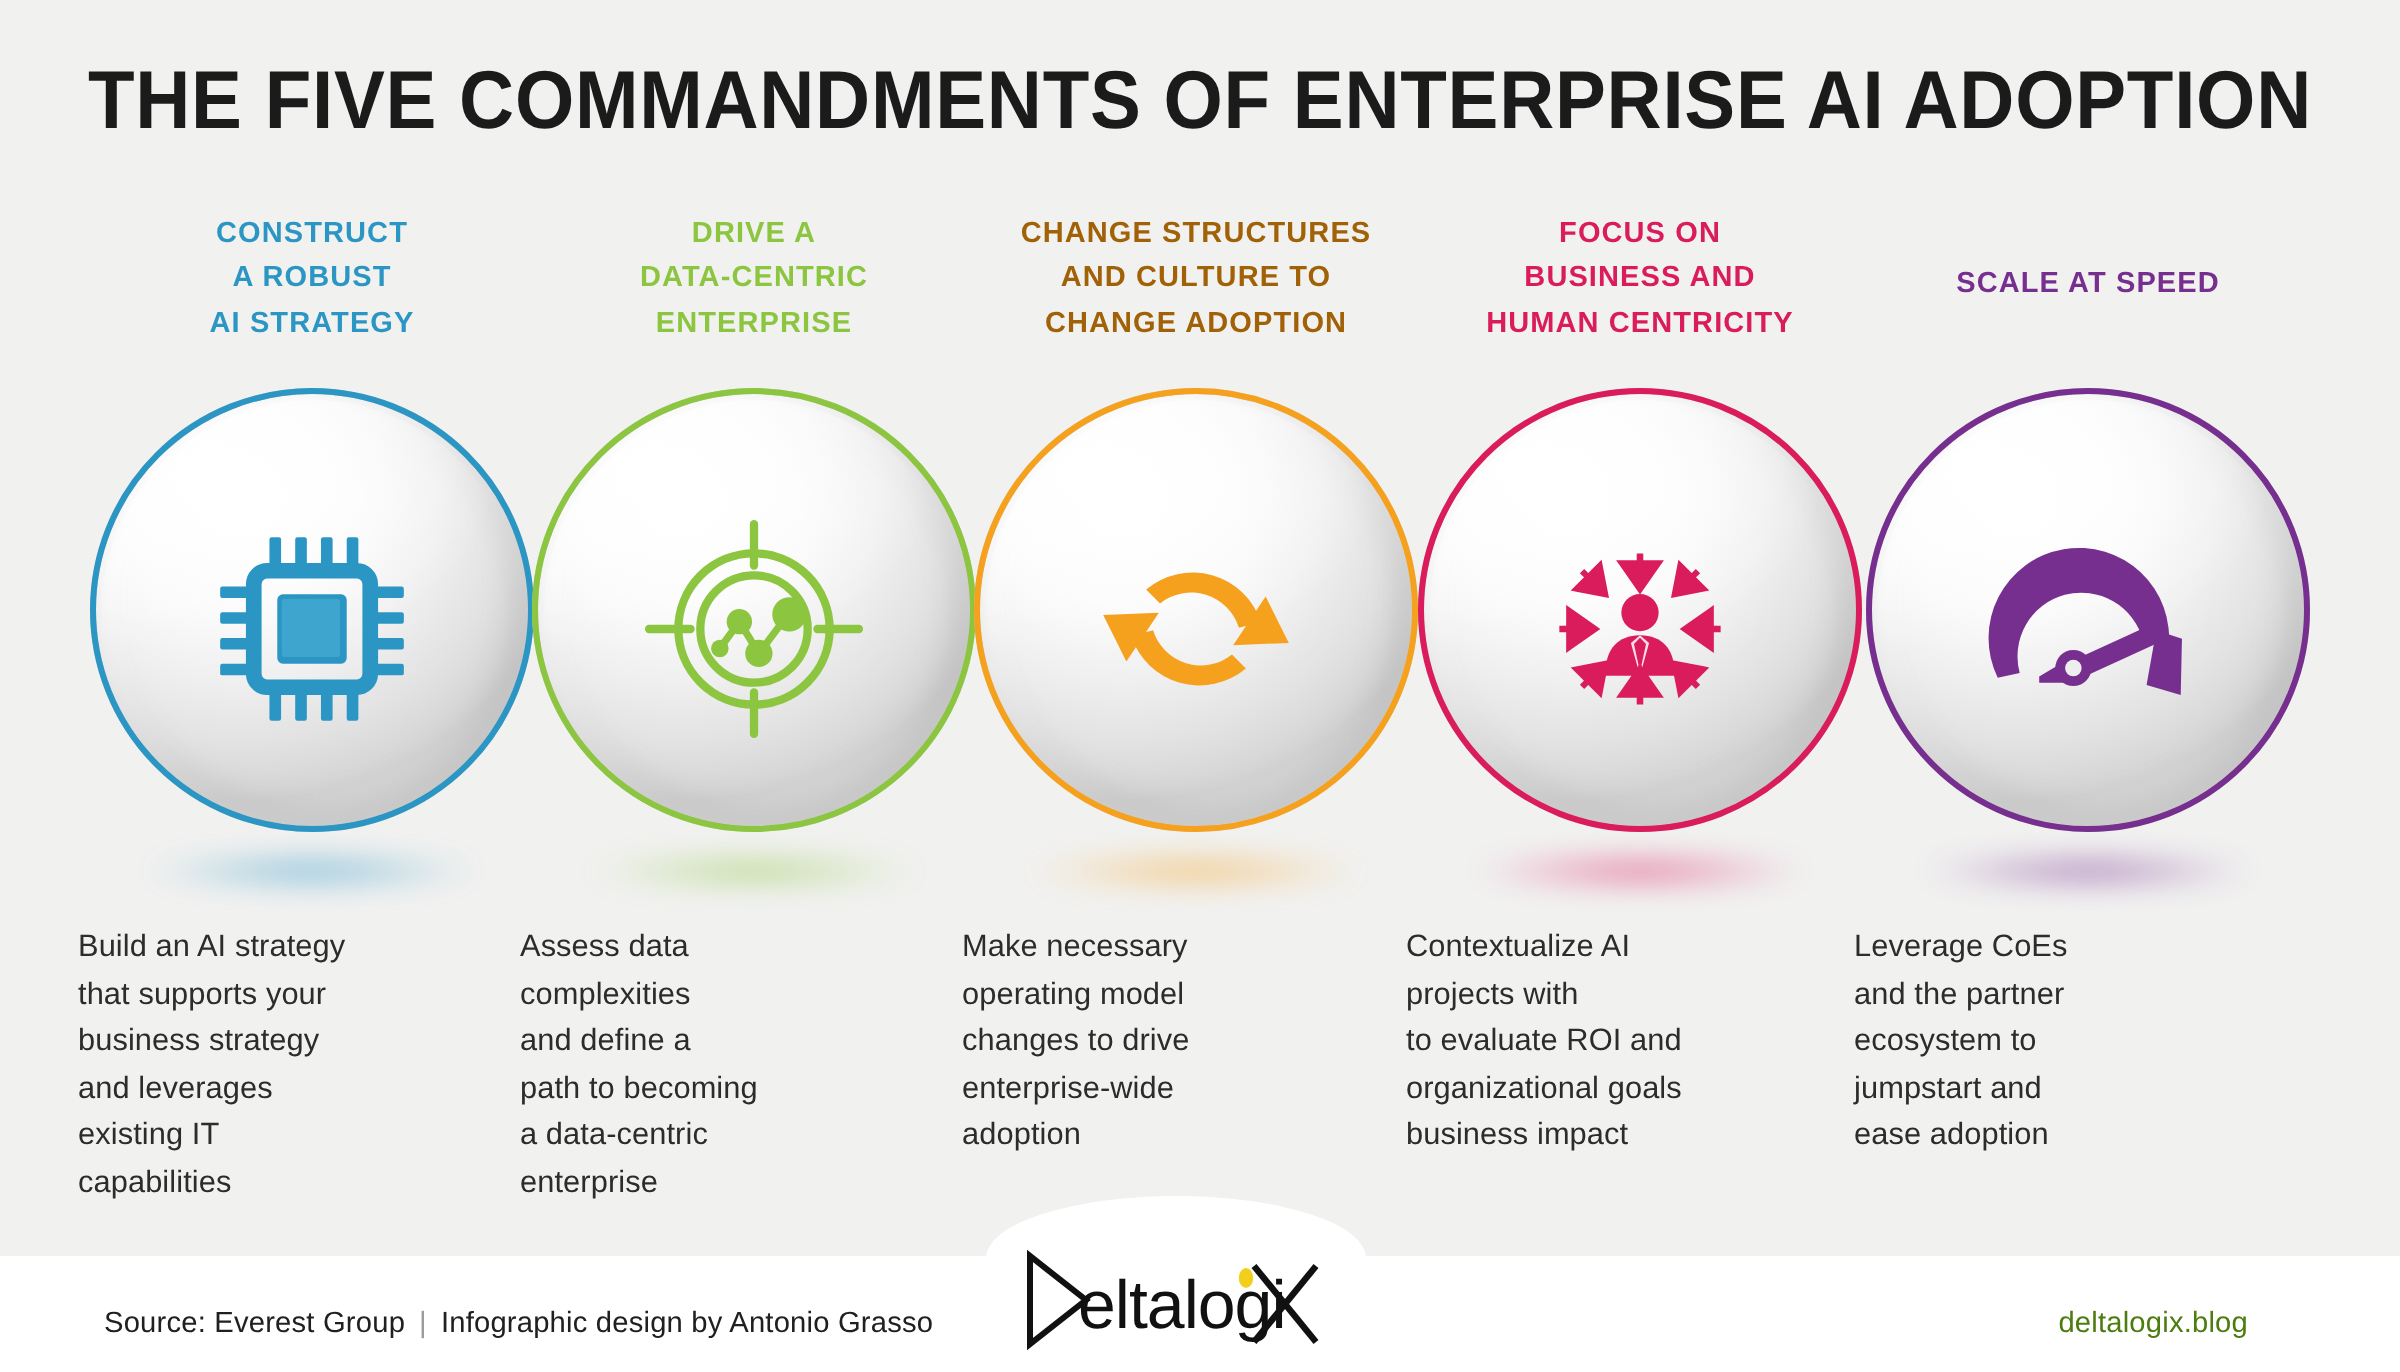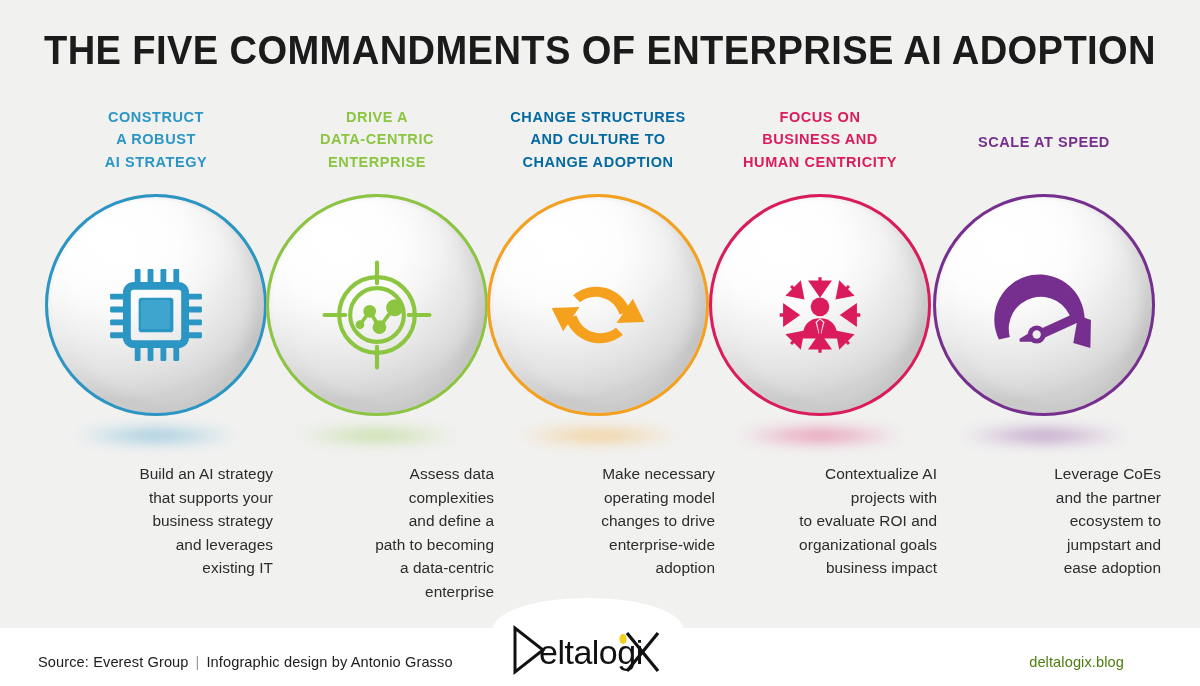--- a/index.html
+++ b/index.html
@@ -62,39 +62,39 @@
     position:absolute; left:50%; top:0; transform:translateX(-50%);
     width:222px; height:222px; border-radius:50%;
     border:3.2px solid currentColor;
     background:transparent;
   }
   .icon { position:absolute; left:50%; top:50%; transform:translate(-50%,-50%); }
 
   
   .col-body {
     position:absolute; top:462px; left:-6px; width:234px;
-    text-align:right;
+    text-align:left;
     font-size:15.4px;
     line-height:23.5px;
     color:#2c2c2c;
     letter-spacing:0.05px;
   }
 
   
   .footer-band {
     position:absolute; left:0; bottom:0; width:1200px; height:58px;
     background:#ffffff;
   }
   .footer-bulge {
     position:absolute; left:50%; bottom:26px; transform:translateX(-50%);
     width:190px; height:62px; border-radius:50%;
     background:#ffffff;
   }
   .source {
-    position:absolute; left:38px; bottom:16px;
+    position:absolute; left:52px; bottom:16px;
     font-size:14.6px; color:#20201f; letter-spacing:.1px;
     white-space:nowrap;
   }
   .source .sep { color:#9a9a9a; margin:0 7px; font-weight:300; }
   .site {
     position:absolute; right:52px; bottom:16px;
     font-size:14.6px; color:#4d7c0f; letter-spacing:.1px;
   }
 
   
@@ -151,20 +151,21 @@
           </g>
         </svg>
       </div>
     </div>
     <div class="col-body">
       <div>Build an AI strategy</div>
       <div>that supports your</div>
       <div>business strategy</div>
       <div>and leverages</div>
       <div>existing IT</div>
+      <div>capabilities</div>
     </div>
   </div>
 
   <div class="col" style="left:266px;">
     <div class="col-head" style="color:#8cc540">
       <div>DRIVE A</div>
       <div>DATA-CENTRIC</div>
       <div>ENTERPRISE</div>
     </div>
     <div class="circle-wrap">
@@ -191,21 +192,21 @@
       <div>Assess data</div>
       <div>complexities</div>
       <div>and define a</div>
       <div>path to becoming</div>
       <div>a data-centric</div>
       <div>enterprise</div>
     </div>
   </div>
 
   <div class="col" style="left:487px;">
-    <div class="col-head" style="color:#0369a1">
+    <div class="col-head" style="color:#a16207">
       <div>CHANGE STRUCTURES</div>
       <div>AND CULTURE TO</div>
       <div>CHANGE ADOPTION</div>
     </div>
     <div class="circle-wrap">
       <div class="shadow" style="background:radial-gradient(ellipse at center,#f5a11e 0%,rgba(245,161,30,0) 72%)"></div>
       <div class="circle"></div>
       <div class="ring" style="color:#f5a11e"></div>
       <div class="icon">
         <svg width="116" height="116" viewBox="0 0 100 100">

